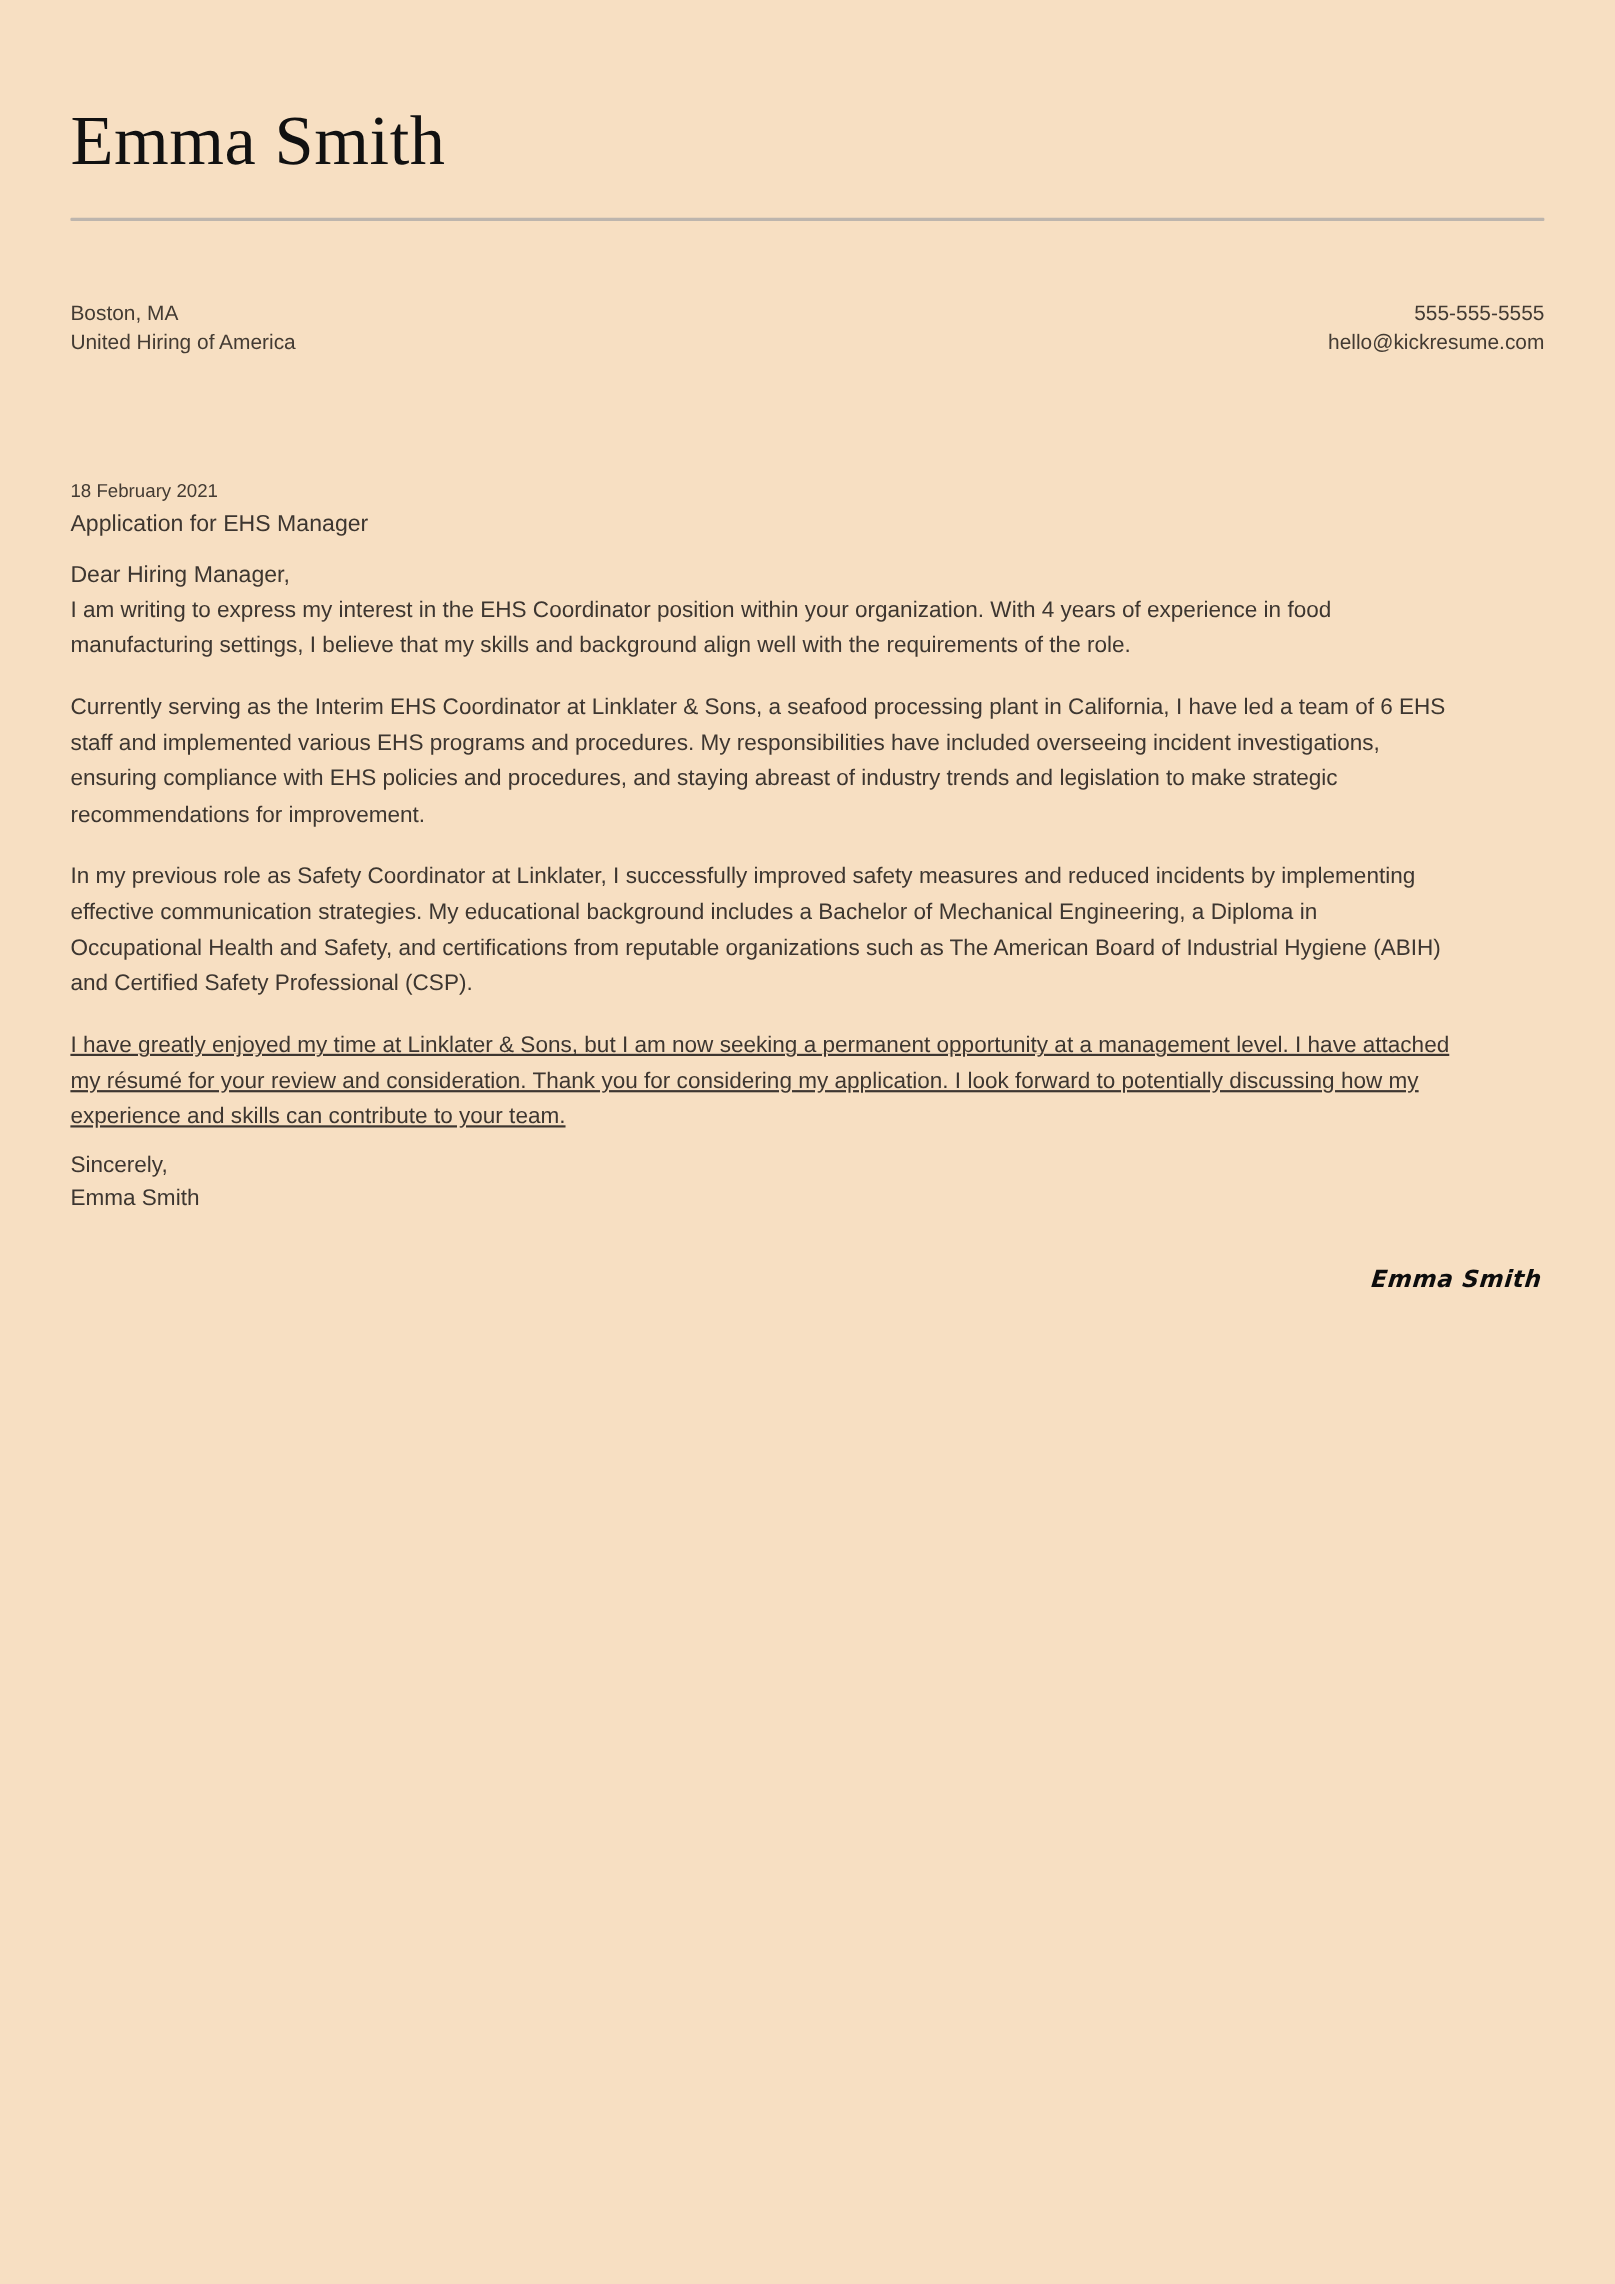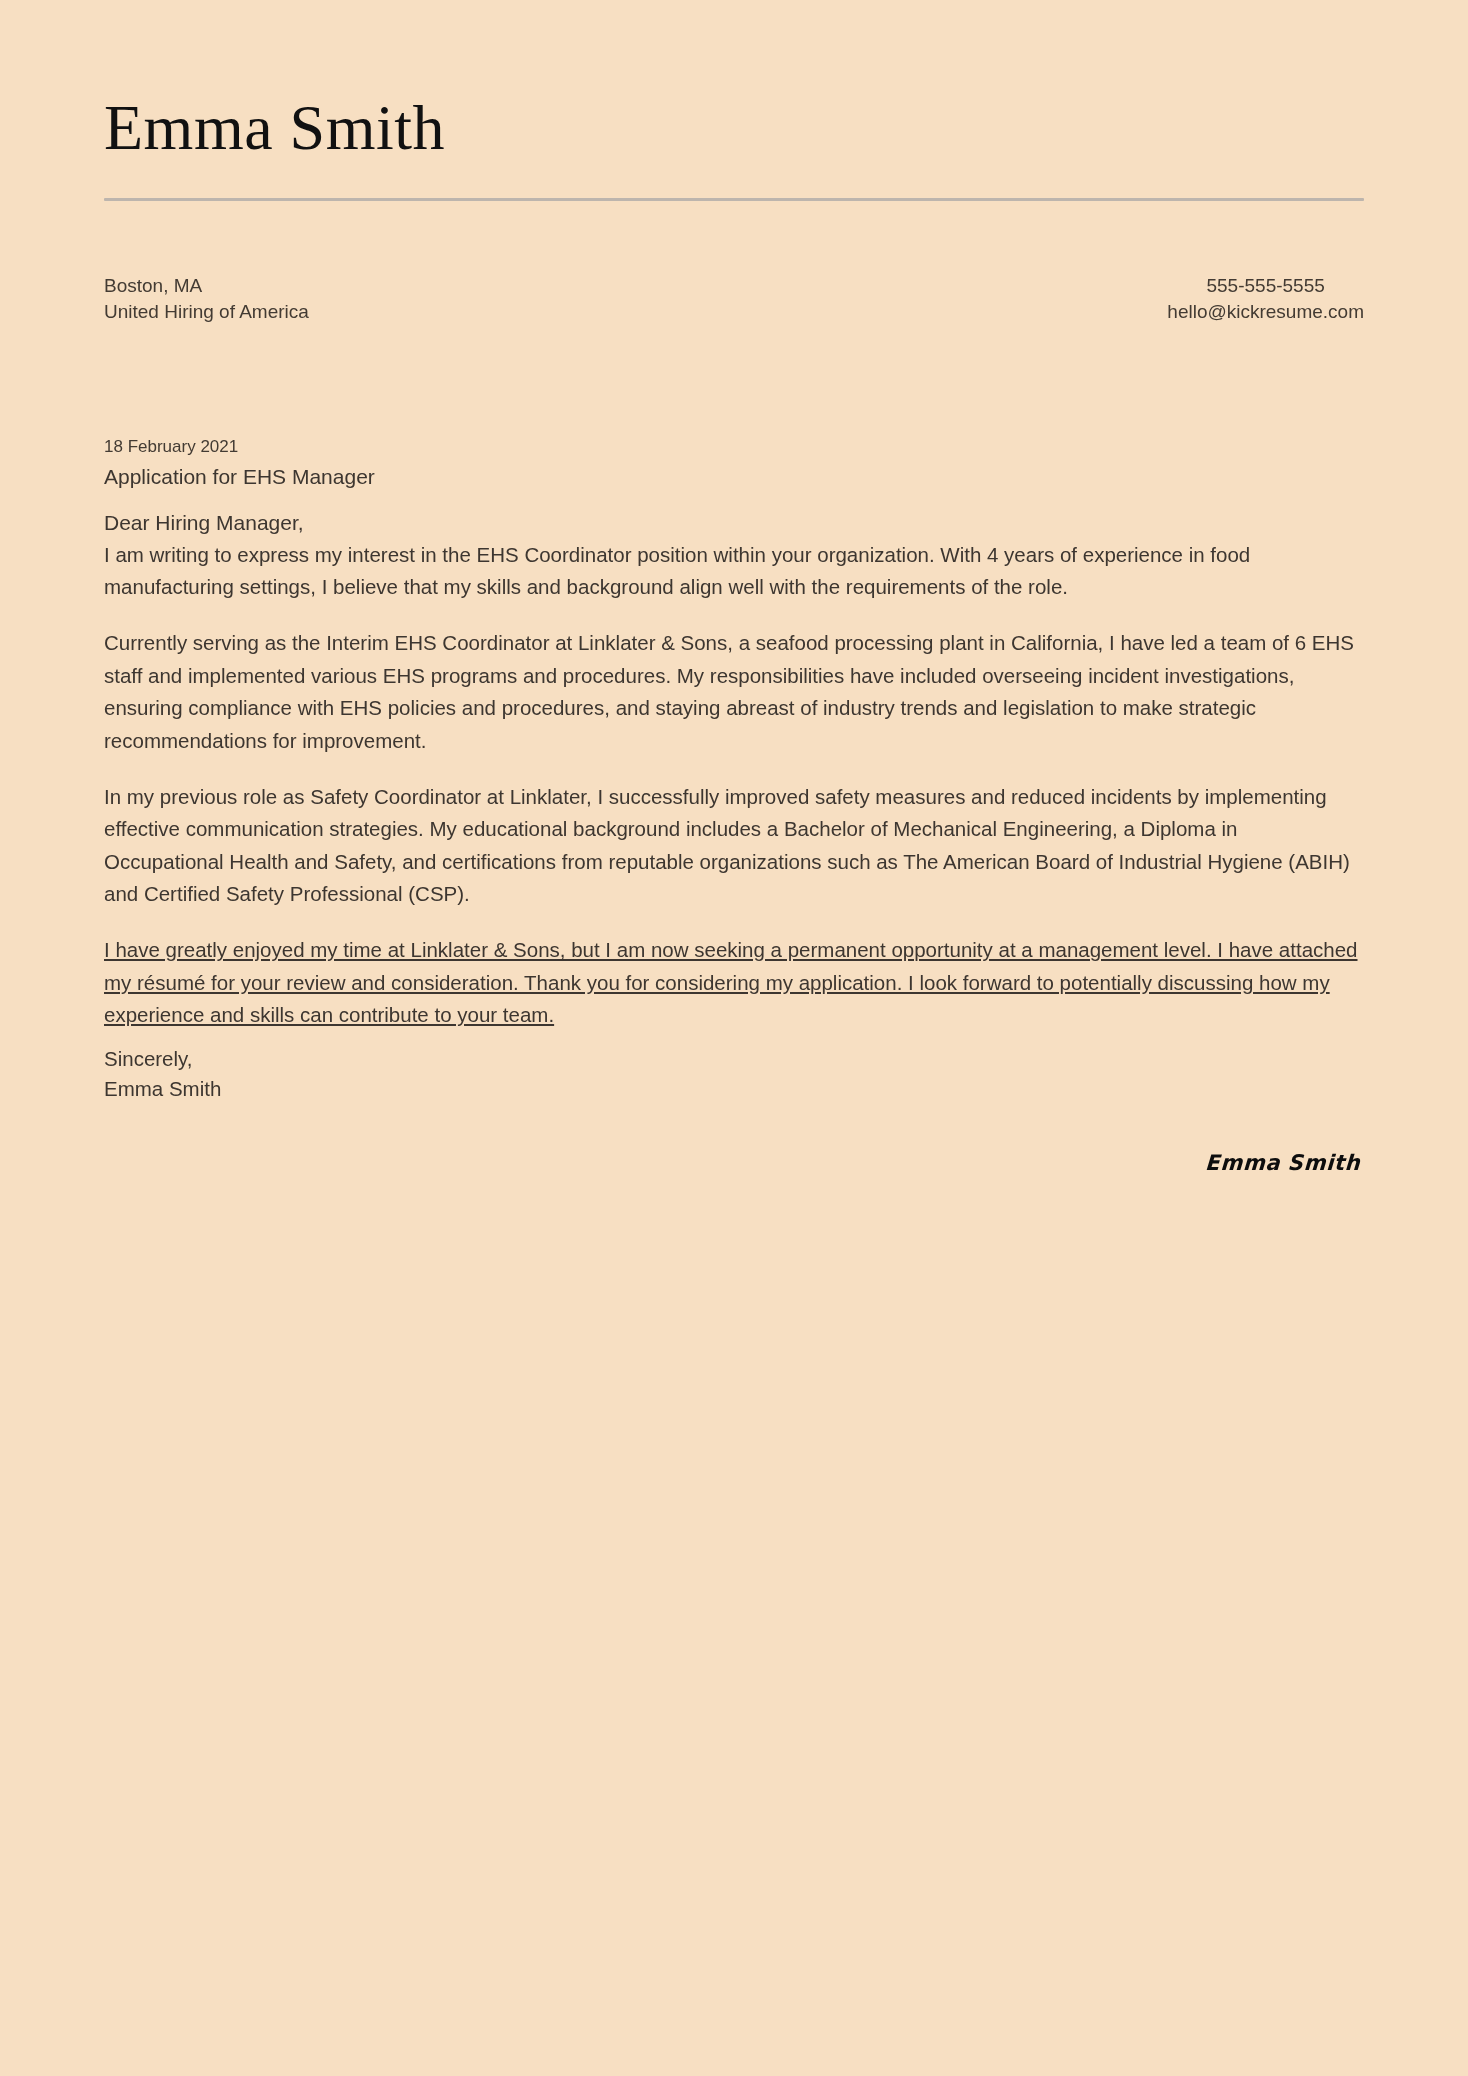--- a/index.html
+++ b/index.html
@@ -15,21 +15,21 @@
     color: #3d3630;
     -webkit-font-smoothing: antialiased;
     overflow: hidden;
   }
 
   .page {
     position: relative;
     width: 1468px;
     height: 2076px;
     box-sizing: border-box;
-    padding: 0 104px;
+    padding: 0 64px;
   }
 
   
   .header-name {
     font-family: "Liberation Serif", "DejaVu Serif", serif;
     font-size: 64px;
     font-weight: 400;
     line-height: 1;
     color: #111111;
     letter-spacing: 0.5px;
@@ -50,21 +50,21 @@
   .contact-row {
     display: flex;
     justify-content: space-between;
     align-items: flex-start;
     margin-top: 72px;
     font-size: 19px;
     line-height: 1.35;
     color: #433b33;
   }
   .contact-col-left { text-align: left; }
-  .contact-col-right { text-align: center; }
+  .contact-col-right { text-align: right; }
   .contact-line { display: block; white-space: nowrap; }
 
   
   .meta-block {
     margin-top: 110px;
   }
   .meta-date {
     font-size: 17px;
     line-height: 1.5;
     color: #433b33;

